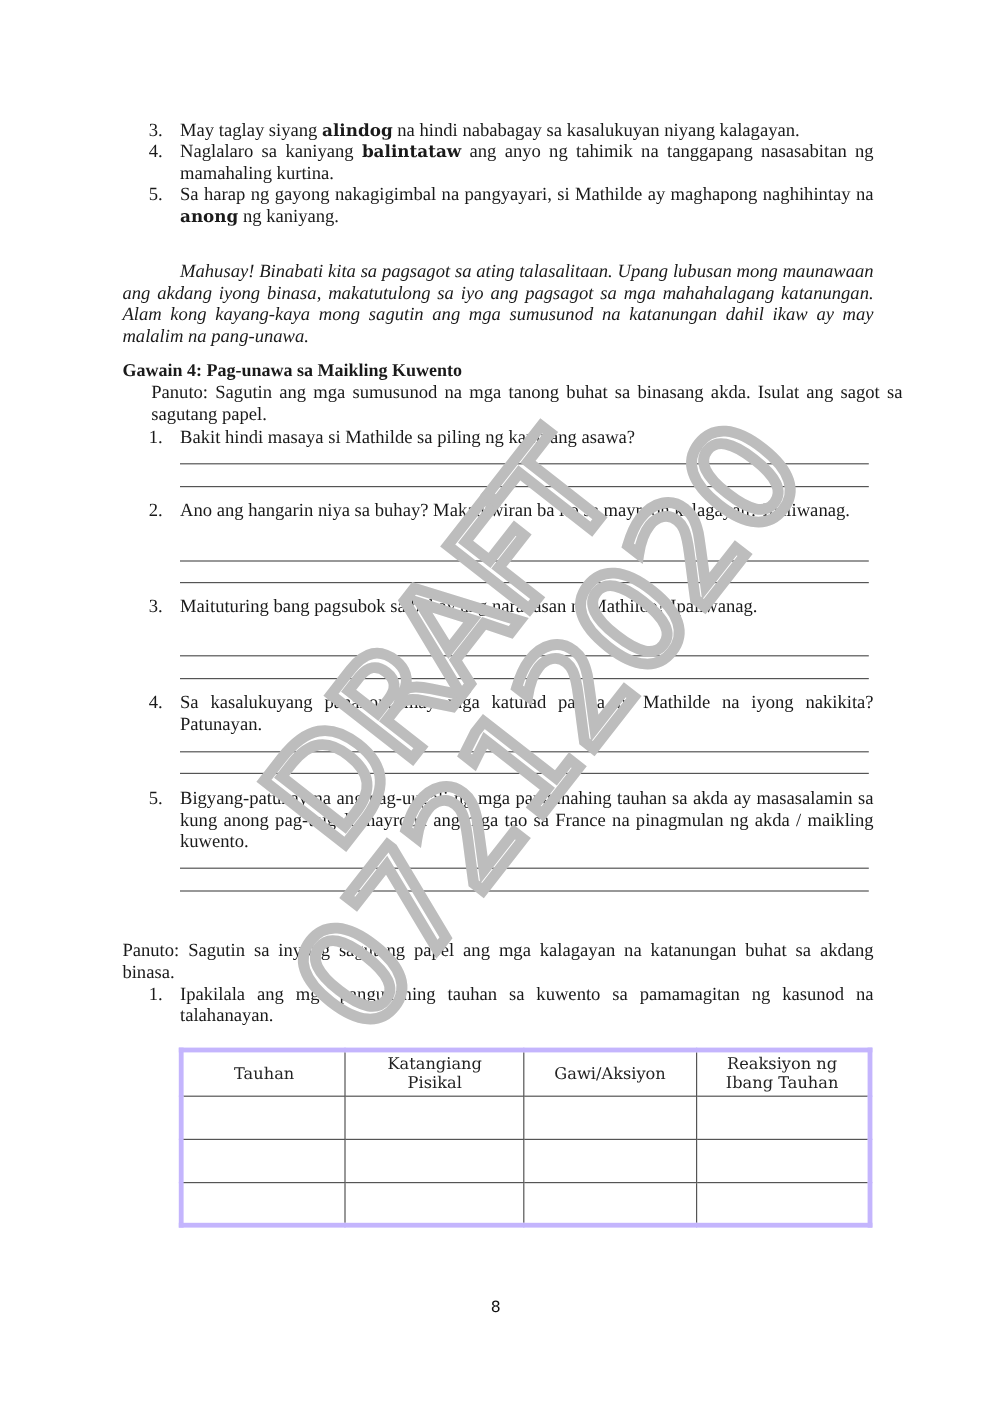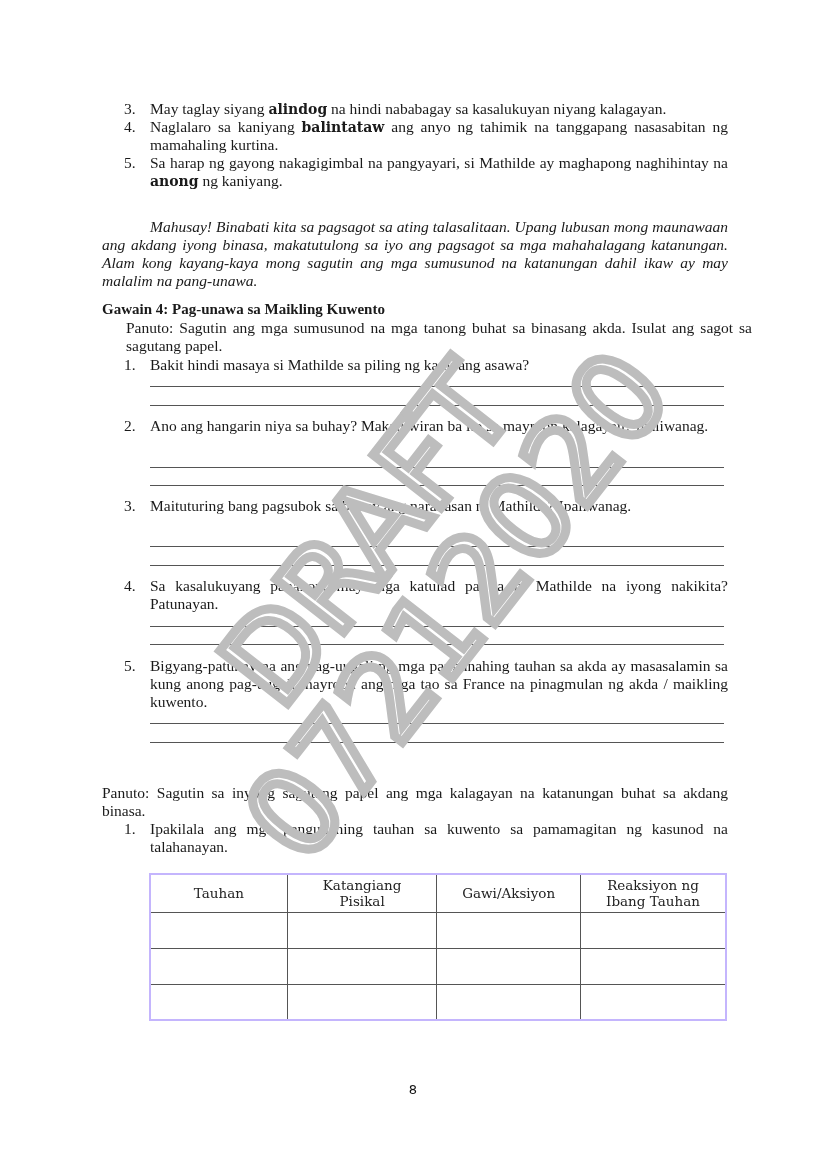--- a/index.html
+++ b/index.html
@@ -23,21 +23,21 @@
     .heading { position: absolute; left: 102px; font-family: Liberation Serif, serif; font-weight: bold; font-size: 15px; line-height: 18px; }
     .panuto { position: absolute; left: 102px; width: 626px; }
 
     .q { position: absolute; left: 124px; width: 604px; display: flex; }
     .q .num { width: 26px; flex: 0 0 26px; }
     .q .body { flex: 1; }
 
     .ansline { position: absolute; left: 150px; width: 574px; height: 0; border-top: 1.2px solid #555; }
 
     
-    .tbl { position: absolute; left: 149px; top: 873px; width: 578px; border-collapse: collapse; border: 2px solid #c4b5fd; }
+    .tbl { position: absolute; left: 149px; top: 873px; width: 578px; border-collapse: collapse; border: 4px solid #c4b5fd; }
     .tbl th, .tbl td { border: 1px solid #555; font-family: "DejaVu Serif", serif; font-weight: normal; font-size: 13.5px; line-height: 16px; text-align: center; color: #222; }
     .tbl th { height: 38px; }
     .tbl td { height: 36px; }
     .tbl col.c1 { width: 138px; } .tbl col.c2 { width: 150px; } .tbl col.c3 { width: 144px; } .tbl col.c4 { width: 146px; }
 
     .pagenum { position: absolute; left: 0; width: 826px; top: 1082px; text-align: center; font-family: "DejaVu Sans", sans-serif; font-size: 13px; color: #111; }
     .site { position: absolute; left: 0; width: 826px; top: 1191px; text-align: center; font-family: "DejaVu Sans", sans-serif; font-size: 14px; color: #c8c8c8; letter-spacing: 0.3px; padding-left: 45px; }
 
     
     .wm { position: absolute; left: 200px; top: 420px; width: 440px; height: 300px; pointer-events: none; }

